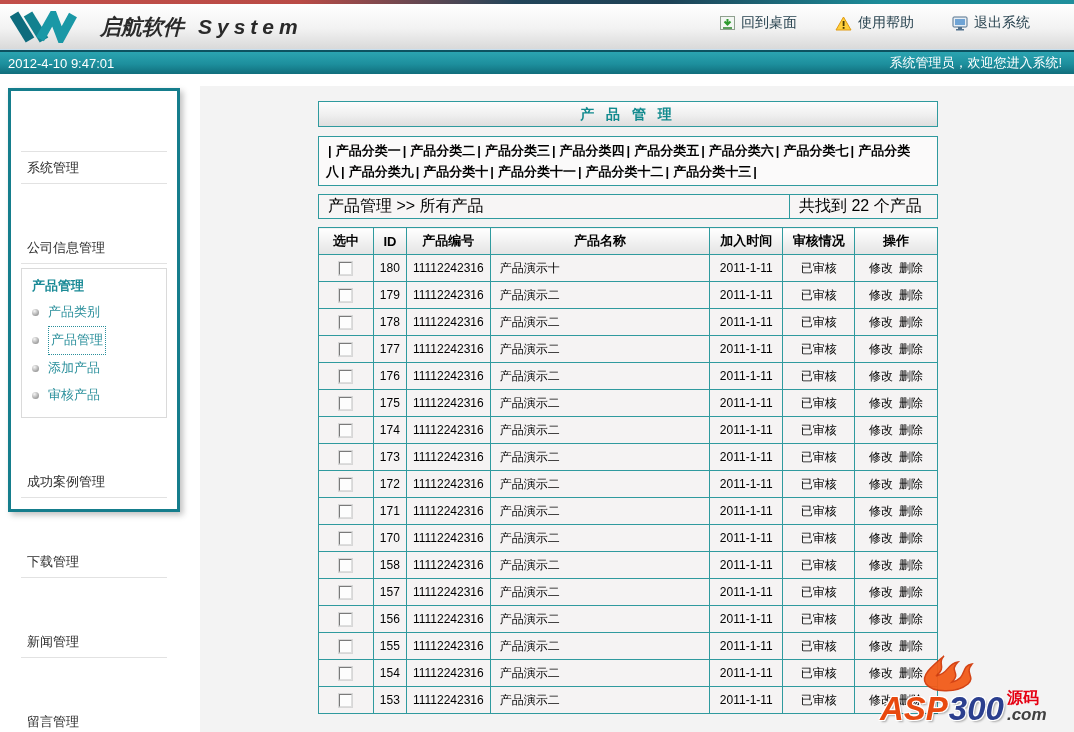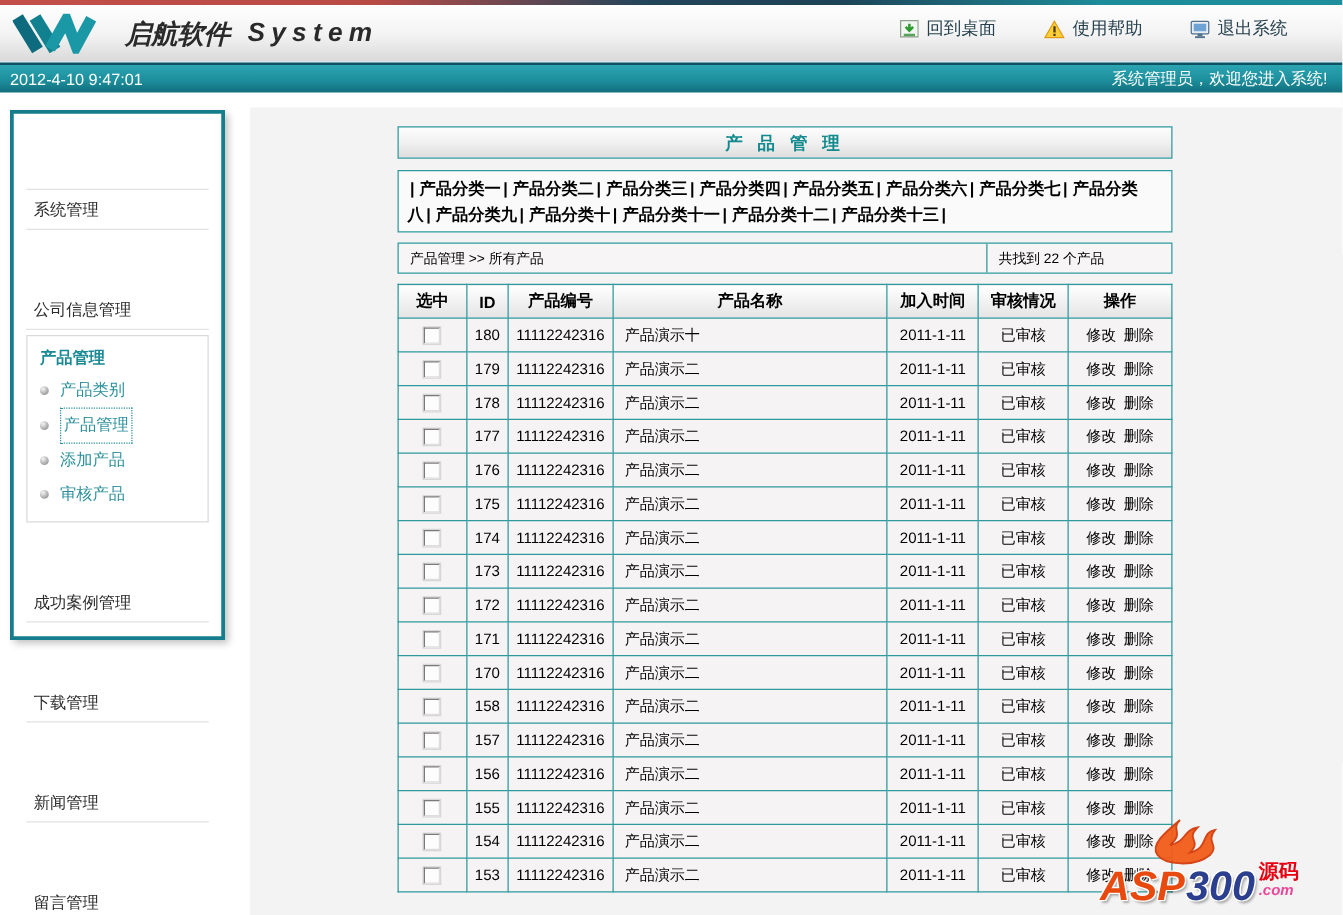--- a/index.html
+++ b/index.html
@@ -48,21 +48,21 @@
   .main-col { margin:15px 0 0 118px; width:620px; }
   .box-title { height:26px; line-height:24px; border:1px solid #2f9a9e;
     background:linear-gradient(180deg,#fdfdfd 0%,#efefef 55%,#dedede 100%);
     text-align:center; color:#128a8e; font-weight:bold; font-size:14px; letter-spacing:4px;
     margin-bottom:9px; }
   .box-cats { border:1px solid #2f9a9e; background:#fbfafa; padding:3px 7px; font-size:13px;
     font-weight:bold; line-height:21px; margin-bottom:8px; color:#000; }
   .cat-sep { margin:0 4px 0 2px; }
   .cat-link { color:#000; text-decoration:none; cursor:pointer; }
   .box-crumb { border:1px solid #2f9a9e; background:#f7f5f5; height:25px; display:flex;
-    align-items:stretch; font-size:11px; margin-bottom:8px; color:#000; }
+    align-items:stretch; font-size:16px; margin-bottom:8px; color:#000; }
   .crumb-left { flex:1; display:flex; align-items:center; padding:0 9px; }
   .crumb-right { width:148px; border-left:1px solid #2f9a9e; display:flex; align-items:center;
     padding:0 9px; }
 
   table.products { width:620px; border-collapse:collapse; }
   .products th, .products td { border:1px solid #2f9a9e; height:27px; text-align:center;
     color:#000; }
   .products th { font-size:13px; font-weight:bold;
     background:linear-gradient(180deg,#ffffff 0%,#f0f0f0 55%,#e4e4e4 100%); }
   .products td { font-size:12px; background:#f5f3f3; }
@@ -76,21 +76,21 @@
   .watermark { position:absolute; right:4px; bottom:2px; width:190px; height:70px; z-index:20; }
   .wm-flame { position:absolute; left:26px; top:-6px; }
   .wm-text { position:absolute; left:0; bottom:2px; white-space:nowrap;
     font-style:italic; font-weight:900; }
   .wm-asp { font-size:33px; color:#e8490f;
     text-shadow:-1px -1px 0 #fff,1px -1px 0 #fff,-1px 1px 0 #fff,1px 1px 0 #fff,2px 2px 2px rgba(0,0,0,.3); }
   .wm-300 { font-size:33px; color:#2b3f8e; margin-left:1px;
     text-shadow:-1px -1px 0 #fff,1px -1px 0 #fff,-1px 1px 0 #fff,1px 1px 0 #fff,2px 2px 2px rgba(0,0,0,.3); }
   .wm-right { display:inline-flex; flex-direction:column; vertical-align:top; margin-left:3px; line-height:1; }
   .wm-cn { font-size:16px; color:#e60012; font-style:normal; }
-  .wm-com { font-size:12px; color:#ec4899;font-style:italic; }
+  .wm-com { font-size:17px; color:#404040;font-style:italic; }
 </style>
 </head>
 <body>
 
 <div class="topline"></div>
 
 <div class="header">
   <div class="logo">
     <svg class="logo-mark" viewBox="0 0 76 32">
       <path d="M4 3 L20 29" stroke="#0d6b7d" stroke-width="10" fill="none"></path>

